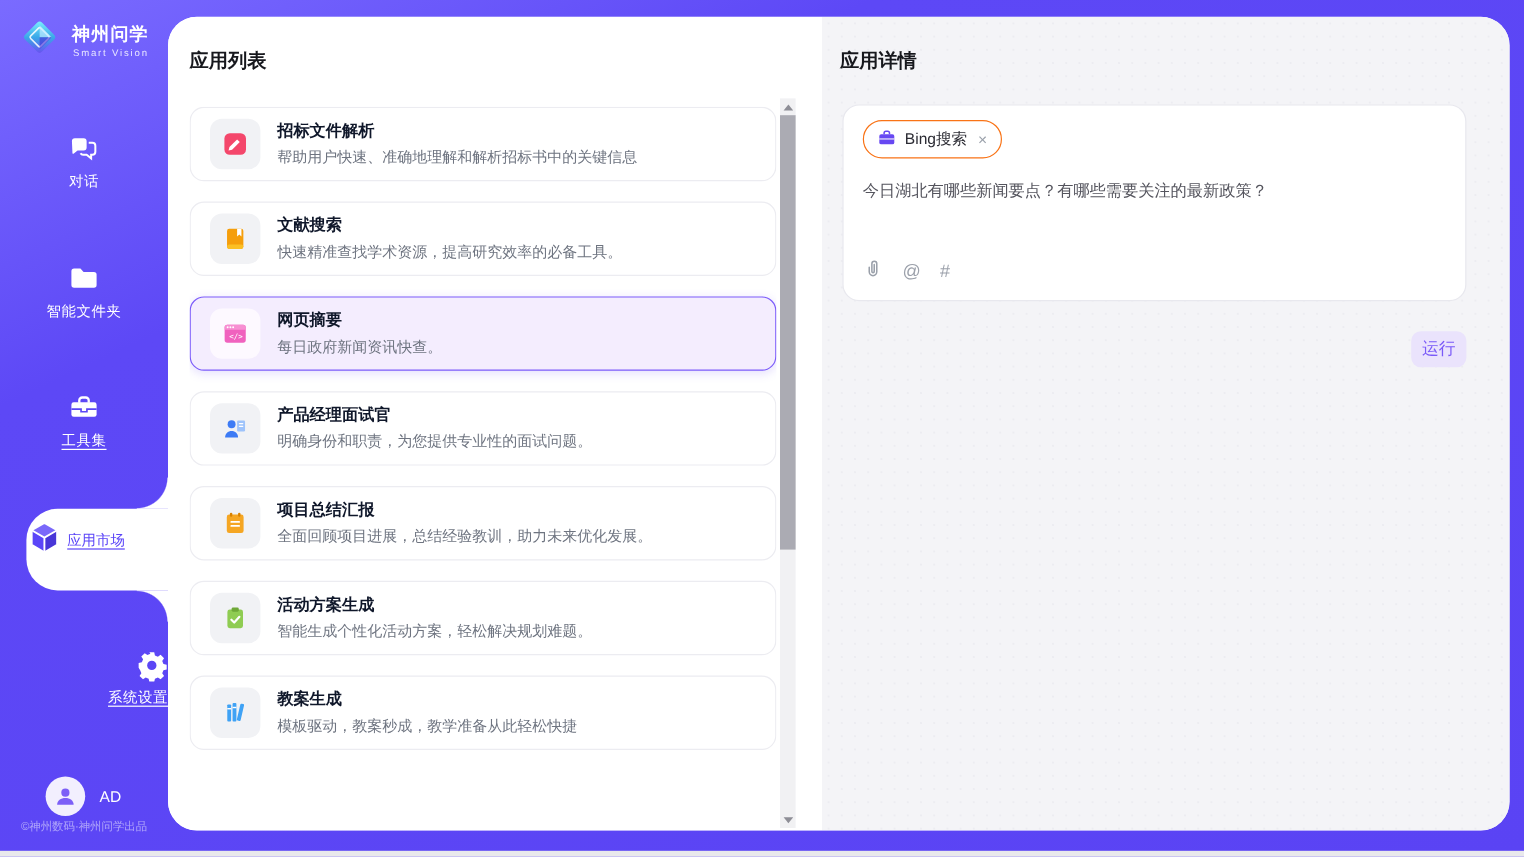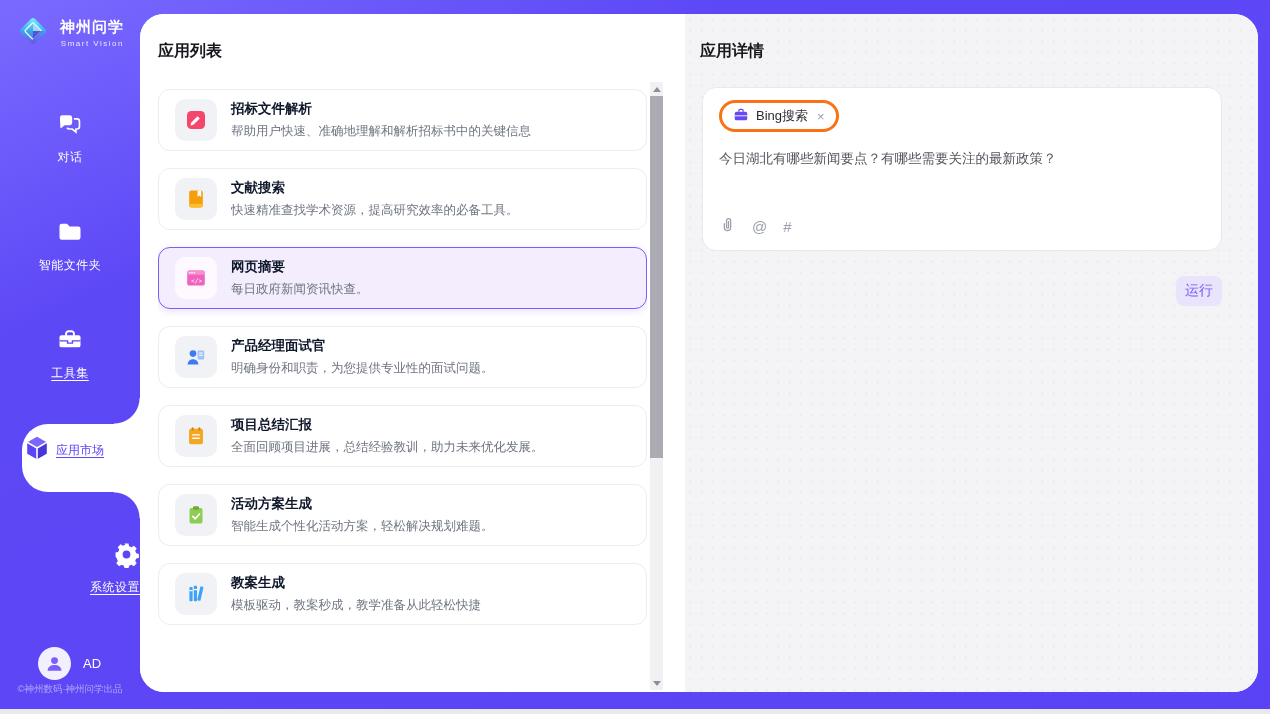--- a/index.html
+++ b/index.html
@@ -11,21 +11,21 @@
 
   .bottom-strip { position:absolute; left:0; bottom:0; width:1270px; height:5px; background:#E9E9EC; }
 
   
   .sidebar { position:absolute; left:0; top:0; width:140px; height:714px; }
   .logo { position:absolute; left:14px; top:12px; display:flex; align-items:center; gap:8px;text-align:right; }
   .logo-text .cn { color:#fff; font-weight:bold; font-size:15px; letter-spacing:1px; }
   .logo-text .en { color:#e8e6ff; font-size:8px; letter-spacing:1.5px; margin-top:2px; }
 
   .nav-item { position:absolute; left:0; width:140px; display:flex; flex-direction:column;
-    align-items:center; gap:7px; color:#fff; cursor:pointer; }
+    align-items:center; color:#fff; cursor:pointer; }
   .nav-item .lbl { font-size:12px; letter-spacing:.5px; }
   .nav-item .lbl.u { text-decoration:underline; text-underline-offset:3px; }
 
   .active-bubble { position:absolute; left:22px; top:424px; width:118px; height:68px;
     background:#fff; border-radius:26px 0 0 26px; }
   .active-bubble::before, .active-bubble::after { content:""; position:absolute; right:0;
     width:26px; height:26px; }
   .active-bubble::before { top:-26px; background:radial-gradient(circle 26px at 0 0, rgba(0,0,0,0) 25px, #fff 26px); }
   .active-bubble::after  { bottom:-26px; background:radial-gradient(circle 26px at 0 100%, rgba(0,0,0,0) 25px, #fff 26px); }
   .active-inner { position:absolute; left:0; top:0; width:92px; height:52px; display:flex;
@@ -67,21 +67,21 @@
   .tri-down { width:0; height:0; border-left:4px solid transparent; border-right:4px solid transparent;
     border-top:5px solid #8e8e96; }
   .sb-thumb { position:absolute; left:0; top:14px; width:13px; height:362px; background:#ababb3; cursor:pointer; }
 
   .details-section { position:relative; flex:1; background:#f4f4f7; padding:27px 0 8px 15px;
     background-image:radial-gradient(rgba(110,110,140,.06) 1px, rgba(0,0,0,0) 1.2px);
     background-size:11px 11px; }
   .detail-card { margin-top:25px; margin-left:2px; width:520px; height:164px; background:#fff;
     border:1px solid #e8e8ee; border-radius:14px; padding:12px 16px 13px; display:flex; flex-direction:column; }
   .chip { display:inline-flex; align-items:center; gap:7px; height:32px; padding:0 11px;
-    border:3px solid #f97316; border-radius:17px; background:#fff; font-size:13px; color:#2b2b33;
+    border:1px solid #f97316; border-radius:17px; background:#fff; font-size:13px; color:#2b2b33;
     align-self:flex-start; cursor:pointer; }
   .chip-close { color:#9aa0aa; font-size:13px; margin-left:2px; cursor:pointer; }
   .query { margin-top:18px; font-size:13.5px; color:#54545d; }
   .tool-row { margin-top:auto; display:flex; align-items:center; gap:16px; color:#9ca1ab; }
   .tool-glyph { font-size:15px; cursor:pointer; line-height:1; }
   .run-row { width:522px; display:flex; justify-content:flex-end; margin-top:25px; }
   .run-btn { width:46px; height:30px; border:none; border-radius:8px; background:#eae3fc;
     color:#7a5af8; font-size:14px; font-family:inherit; cursor:pointer; }
 </style>
 </head>

